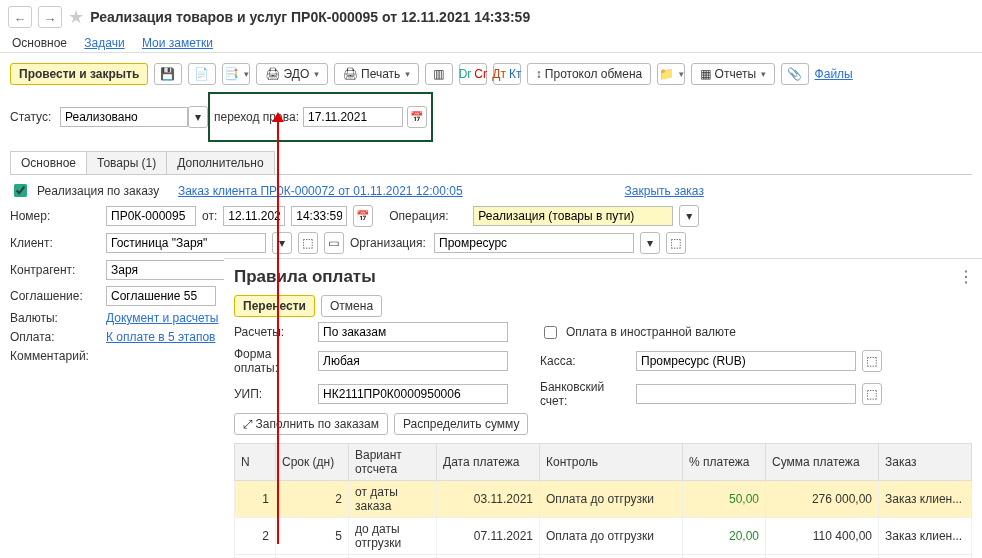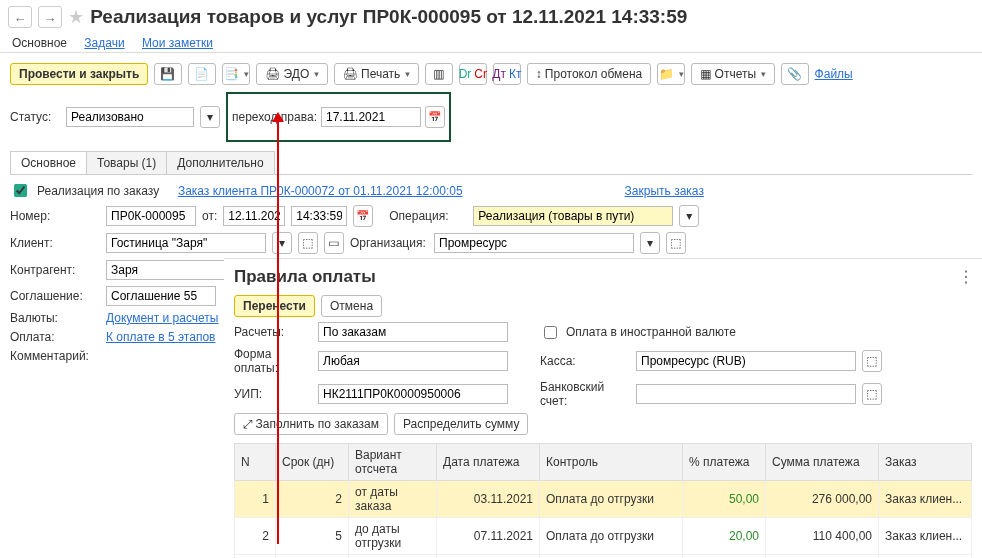--- a/index.html
+++ b/index.html
@@ -1,29 +1,29 @@
 <!DOCTYPE html>
 <html><head>
 <meta charset="utf-8">
 <style>
   html,body{margin:0;padding:0;font-family:Arial,sans-serif;font-size:12px;color:#333;background:#fff;width:982px}
   .hdr{display:flex;align-items:center;gap:6px;padding:6px 8px}
   .nav-btn{width:22px;height:20px;border:1px solid #ccc;border-radius:3px;display:flex;align-items:center;justify-content:center;background:#fff;font-size:13px;color:#666}
   .star{color:#ccc;font-size:18px}
-  .title{font-size:19px;font-weight:bold}
+  .title{font-size:14px;font-weight:bold}
   .link-bar{padding:2px 12px;font-size:12px;border-bottom:1px solid #ddd;margin-bottom:6px}
   .link-bar span{margin-right:14px}
   .lnk{color:#2a6fd6;text-decoration:underline;cursor:pointer}
   .sel{color:#333;text-decoration:none}
   .toolbar{display:flex;align-items:center;gap:6px;padding:4px 10px;flex-wrap:wrap}
   .btn{border:1px solid #bbb;border-radius:3px;background:#fff;padding:3px 8px;display:inline-flex;align-items:center;gap:3px;height:22px;box-sizing:border-box;font-size:12px}
   .btn.yellow{background:#fef9c3;border-color:#d6b800;font-weight:bold}
   .btn.icon{width:28px;justify-content:center;padding:3px 0}
   .btn .dd{font-size:9px;color:#666;margin-left:2px}
-  .row{display:flex;align-items:center;padding:3px 10px;gap:6px}
+  .row{display:flex;align-items:center;padding:3px 10px;}
   .lbl{width:92px}
   input.field, select.field{border:1px solid #bbb;padding:2px 4px;height:20px;box-sizing:border-box;font-family:inherit;font-size:12px}
   .highlighted-group{border:2px solid #14532d;display:flex;align-items:center;gap:4px;padding:12px 4px}
   .tabs{display:flex;border-bottom:1px solid #ccc;margin:6px 10px 0 10px}
   .tab{border:1px solid #ccc;border-bottom:none;padding:4px 10px;background:#f3f3f3;margin-right:-1px;font-size:12px}
   .tab.active{background:#fff}
   .form-area{padding:6px 10px}
   .form-row{display:flex;align-items:center;gap:6px;margin-bottom:5px}
   .form-lbl{width:90px}
   .form-lbl2{width:78px}
@@ -65,21 +65,21 @@
   <div class="btn icon">📄</div>
   <div class="btn icon">📑<span class="dd">▾</span></div>
   <div class="btn">🖨 <span>ЭДО</span><span class="dd">▾</span></div>
   <div class="btn">🖨 <span>Печать</span><span class="dd">▾</span></div>
   <div class="btn icon">▥</div>
   <div class="btn icon">
       <span style="color:#2a8">Dr</span>
       <span style="color:#d00">Cr</span>
     </div>
   <div class="btn icon">
-      <span style="color:#701a75">Дт</span>
+      <span style="color:#c2410c">Дт</span>
       <span style="color:#26c">Кт</span>
     </div>
   <div class="btn">↕ <span>Протокол обмена</span></div>
   <div class="btn icon">📁<span class="dd">▾</span></div>
   <div class="btn">▦ <span>Отчеты</span><span class="dd">▾</span></div>
   <div class="btn icon">📎</div>
   <span class="lnk">Файлы</span>
 </div>
 
 <div class="row">

